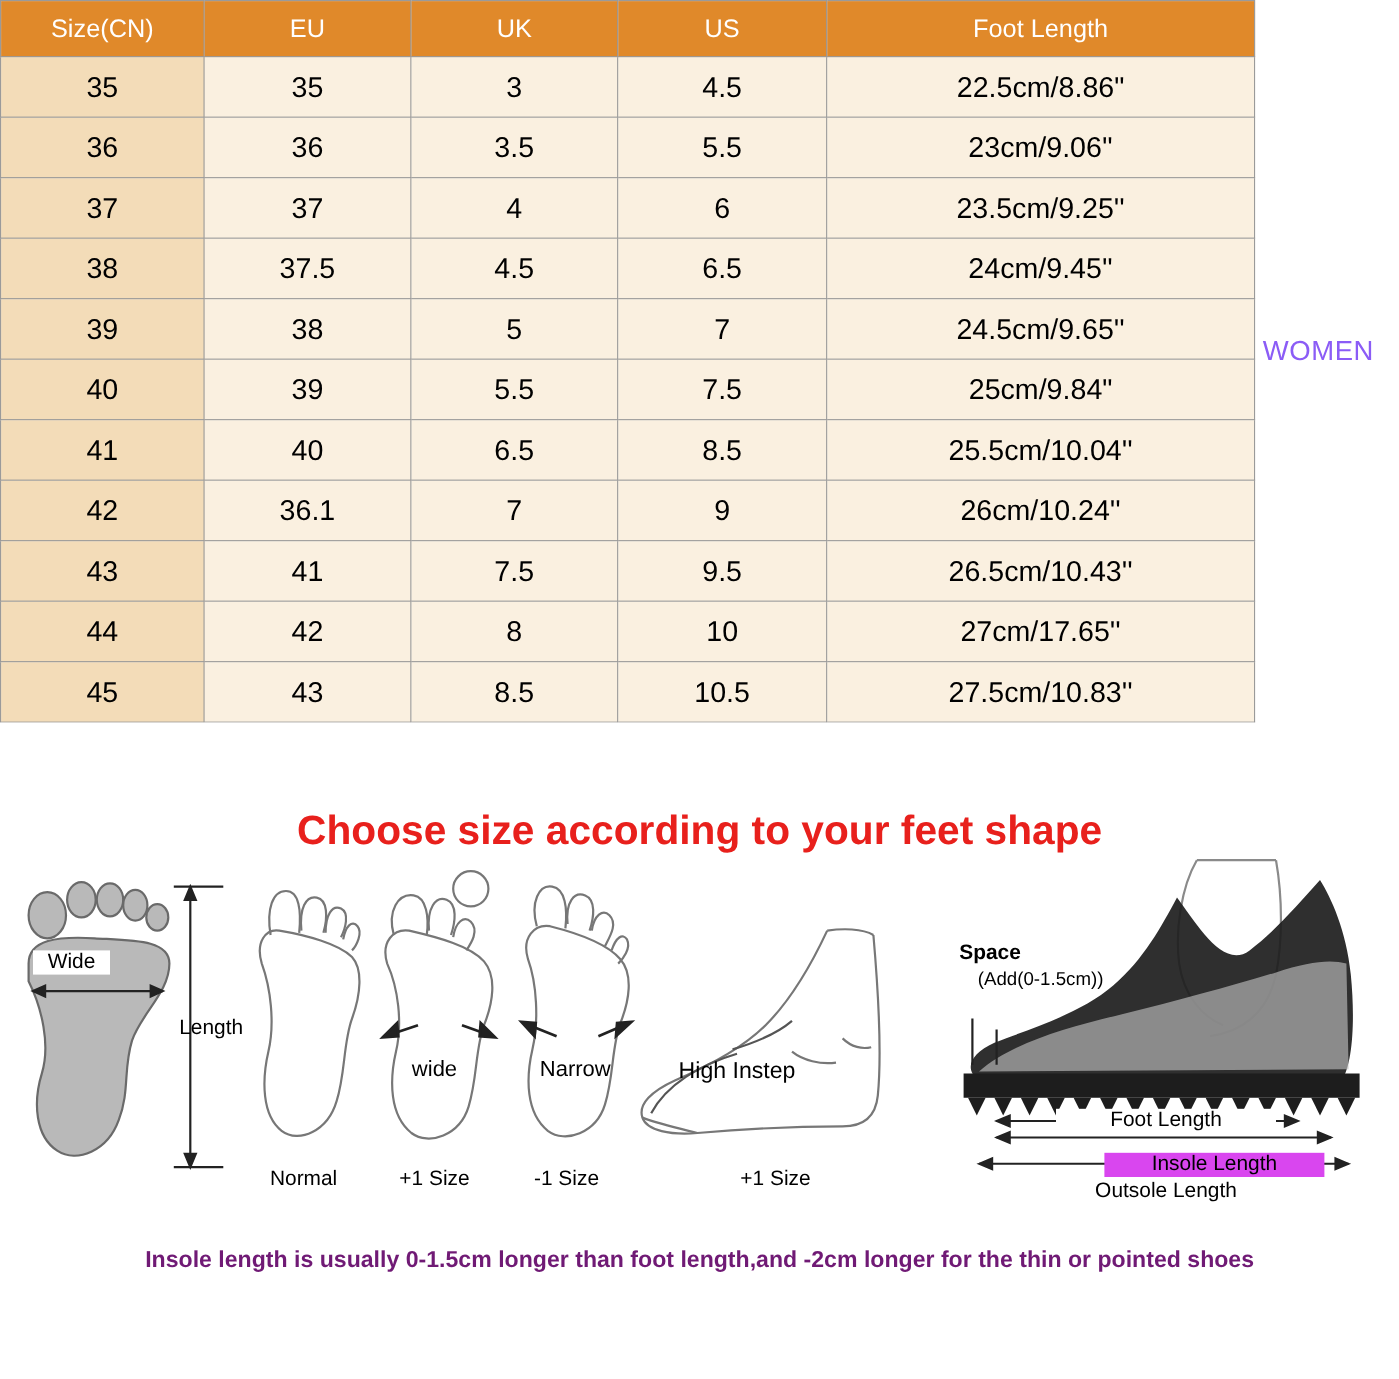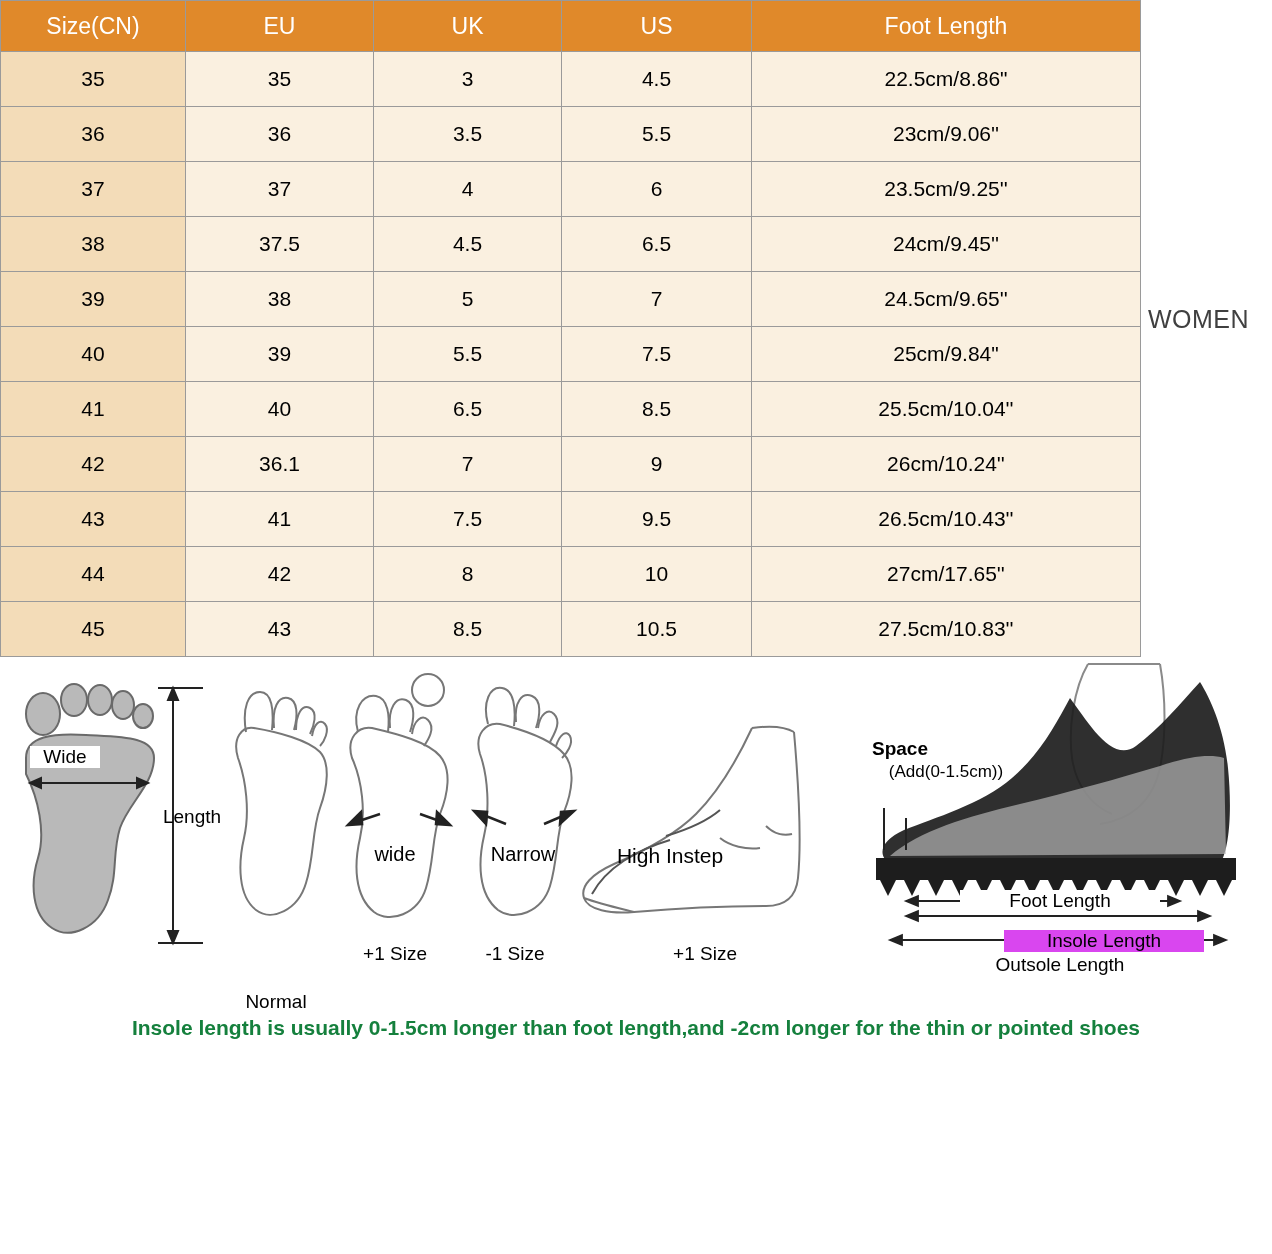--- a/index.html
+++ b/index.html
@@ -27,21 +27,21 @@
   }
   table.size-table {
     border-collapse: collapse;
     width: 1140px;
     table-layout: fixed;
   }
   table.size-table th,
   table.size-table td {
     border: 1px solid #9a9a9a;
     text-align: center;
-    font-size: 21px;
+    font-size: 26px;
     height: 54px;
     padding: 0;
     font-weight: normal;
     font-family: "Liberation Sans", sans-serif;
   }
   table.size-table thead th {
     background: #e0892a;
     color: #ffffff;
     font-size: 23px;
     height: 50px;
@@ -57,21 +57,21 @@
   table.size-table col.c3 { width: 188px; }
   table.size-table col.c4 { width: 190px; }
   table.size-table col.c5 { width: 389px; }
 
   .women-label {
     position: absolute;
     left: 1148px;
     top: 305px;
     font-size: 25px;
     letter-spacing: 0.5px;
-    color: #404040;
+    color: #8b5cf6;
     font-family: "Liberation Sans", sans-serif;
   }
 
   
   .lower {
     position: relative;
     width: 1272px;
     height: 585px;
     background: #ffffff;
     border-top: 1px solid #ffffff;
@@ -93,21 +93,21 @@
   }
   .footnote {
     position: absolute;
     left: 0;
     right: 0;
     bottom: 18px;
     text-align: center;
     font-weight: bold;
     font-size: 21px;
     font-family: "Liberation Sans", sans-serif;
-    color: #15803d;
+    color: #701a75;
   }
   .fig {
     position: absolute;
   }
   .cap {
     position: absolute;
     font-size: 19px;
     text-align: center;
     font-family: "Liberation Sans", sans-serif;
     color: #000;
@@ -216,20 +216,21 @@
           <td class="col-other">8.5</td>
           <td class="col-other">10.5</td>
           <td class="col-other">27.5cm/10.83''</td>
         </tr>
       </tbody>
     </table>
     <div class="women-label">WOMEN</div>
   </div>
 
   <div class="lower">
+    <div class="headline">Choose size according to your feet shape</div>
 
     <div class="figures">
 
       <svg class="fig" style="left:8px; top:20px;" width="210" height="290" viewBox="0 0 210 290">
         <g fill="none" stroke="#555" stroke-width="2">
 
           <ellipse cx="35" cy="36" rx="17" ry="21" fill="#b9b9b9" stroke="#6a6a6a"></ellipse>
           <ellipse cx="66" cy="22" rx="13" ry="16" fill="#b9b9b9" stroke="#6a6a6a"></ellipse>
           <ellipse cx="92" cy="22" rx="12" ry="15" fill="#b9b9b9" stroke="#6a6a6a"></ellipse>
           <ellipse cx="115" cy="27" rx="11" ry="14" fill="#b9b9b9" stroke="#6a6a6a"></ellipse>
@@ -267,21 +268,21 @@
           <path d="M78 62 C78 46 84 36 92 40 C100 44 96 58 92 66"></path>
           <path d="M94 68 C96 56 102 50 107 56 C112 62 106 74 102 78"></path>
           <path d="M20 90 C14 70 24 58 36 60 C60 64 90 72 102 84
                    C112 95 110 118 102 140
                    C94 162 96 190 88 215
                    C80 242 54 254 38 242
                    C20 228 20 196 26 170
                    C32 144 28 112 20 90 Z"></path>
         </g>
       </svg>
-      <div class="cap" style="left:206px; top:285px; width:140px;margin-top:48px;">Normal</div>
+      <div class="cap" style="left:206px; top:285px; width:140px;">Normal</div>
 
       <svg class="fig" style="left:336px; top:4px;" width="130" height="290" viewBox="0 0 130 290">
         <g fill="none" stroke="#777" stroke-width="2">
           <circle cx="92" cy="28" r="16"></circle>
           <path d="M22 70 C16 48 26 32 40 34 C52 36 54 54 52 70"></path>
           <path d="M54 66 C52 46 60 34 70 38 C80 42 78 58 74 70"></path>
           <path d="M76 72 C78 58 86 52 92 58 C100 66 92 78 88 84"></path>
           <path d="M16 96 C10 76 22 64 36 66 C62 72 92 80 104 94
                    C116 108 112 132 104 152
                    C96 174 98 200 90 226

